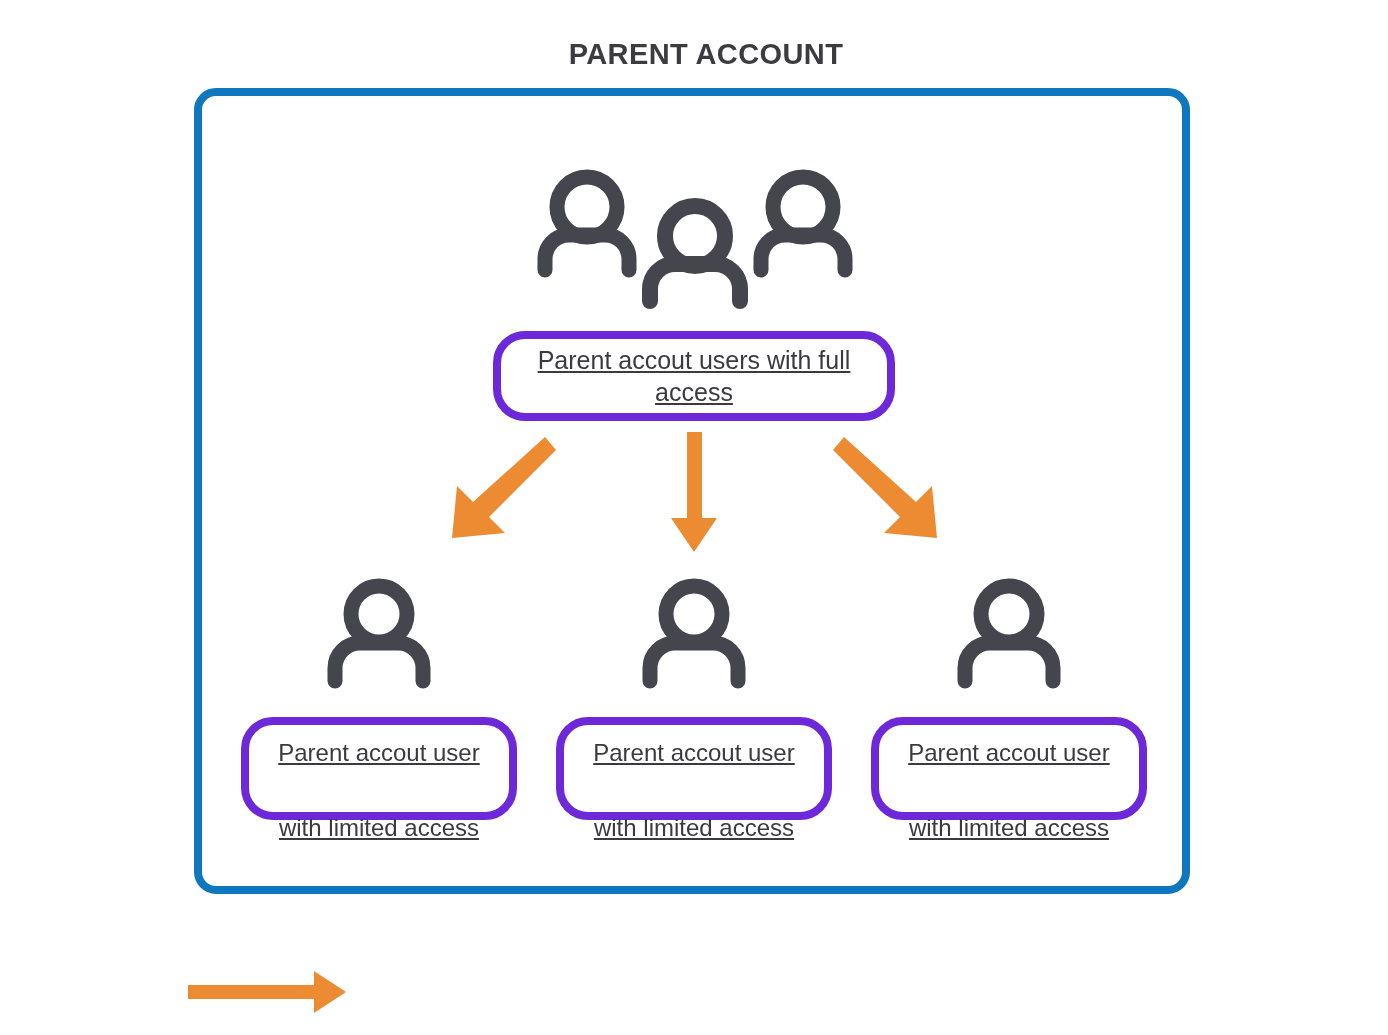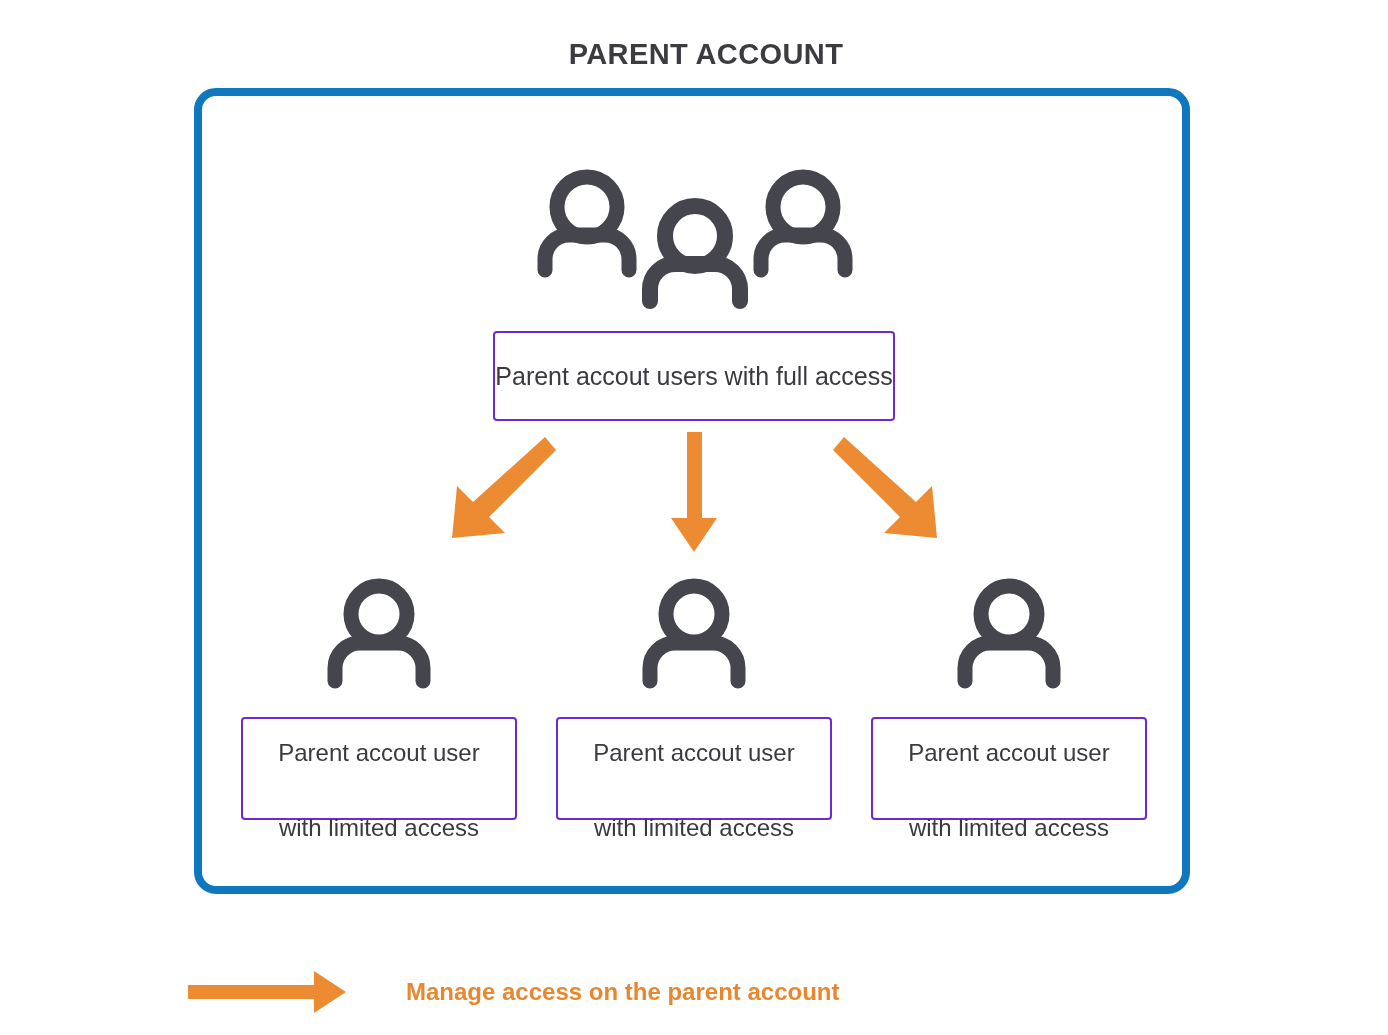--- a/index.html
+++ b/index.html
@@ -44,29 +44,30 @@
     border: 8px solid #0e77be;
     border-radius: 22px;
     box-sizing: border-box;
     background: #ffffff;
   }
 
   
   .label-box {
     position: absolute;
     box-sizing: border-box;
-    border: 2px solid #6d28d9;
-    border-radius: 4px;
+    border: 8px solid #6d28d9;
+    border-radius: 32px;
     background: #ffffff;
     color: #3a3a40;
     display: flex;
     align-items: center;
     justify-content: center;
     text-align: center;
     line-height: 1.28;
+    text-decoration: underline;
   }
   .label-box-top {
     left: 493px;
     top: 331px;
     width: 402px;
     height: 90px;
     font-size: 25px;
   }
   .label-box-child {
     top: 717px;
@@ -216,16 +217,15 @@
     <span>
       <span class="label-line">Parent accout user</span>
       <span class="label-line">with limited access</span>
     </span>
   </div>
 
   <div class="legend">
     <svg class="legend-arrow-box" viewBox="0 0 162 46" aria-hidden="true">
       <polygon fill="#ed8b33" points="2,16 128,16 128,2 160,23 128,44 128,30 2,30"></polygon>
     </svg>
-    <div class="legend-text">Manage access on the parent account</div>
   </div>
 
 </div>
 
 </body></html>

